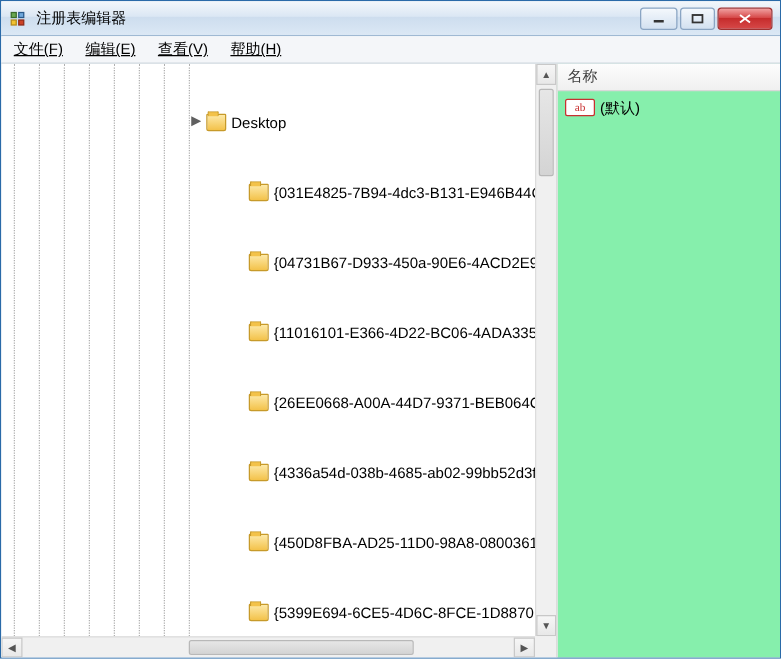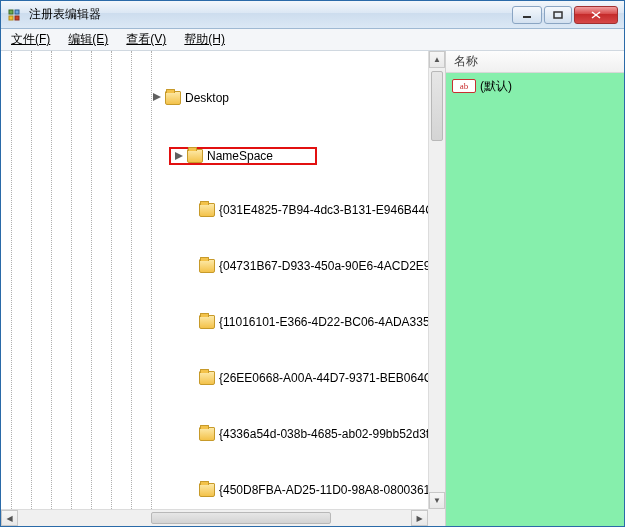--- a/index.html
+++ b/index.html
@@ -310,32 +310,20 @@
           <div class="tree-row" style="padding-left:150px">
             <span class="expander">
               <svg width="10" height="10">
                   <path d="M1 1 L9 5 L1 9 Z" fill="#606060"></path>
                 </svg>
             </span>
             <span class="folder-icon"></span>
             <span class="tree-label">Desktop</span>
           </div>
 
-          <div class="tree-row" style="padding-left:168px">
-            <span class="hilite-red">
-              <span class="expander">
-                <svg width="10" height="10">
-                    <path d="M1 1 L9 5 L1 9 Z" fill="#606060"></path>
-                  </svg>
-              </span>
-              <span class="folder-icon"></span>
-              <span class="tree-label">NameSpace</span>
-              <span style="width:40px"></span>
-            </span>
-          </div>
 
           <div id="tree-items">
               <div class="tree-row" style="padding-left: 198px;">
                 <span class="folder-icon"></span>
                 <span class="tree-label">{031E4825-7B94-4dc3-B131-E946B44C8DD5}</span>
               </div>
               <div class="tree-row" style="padding-left: 198px;">
                 <span class="folder-icon"></span>
                 <span class="tree-label">{04731B67-D933-450a-90E6-4ACD2E9408FE}</span>
               </div>

